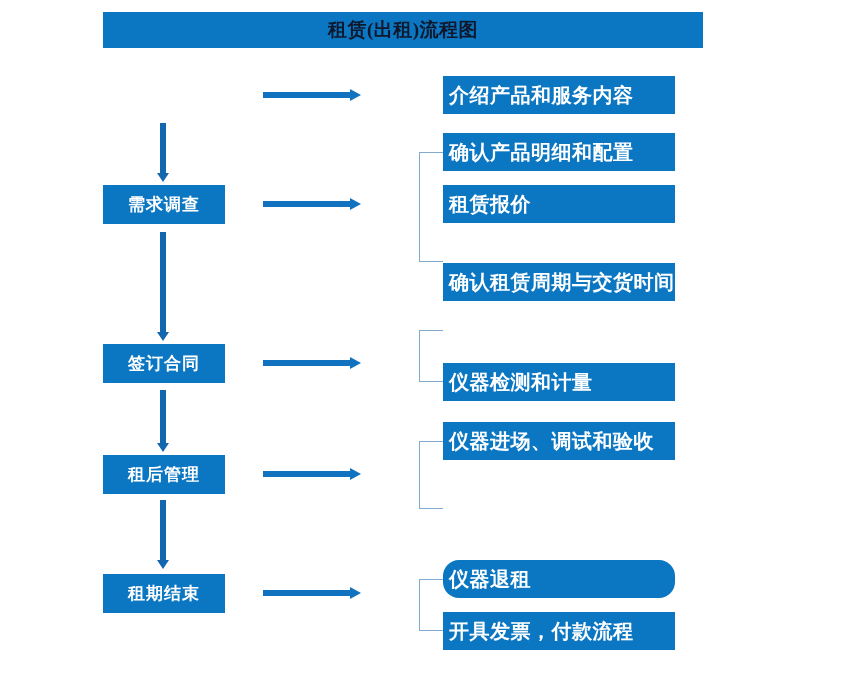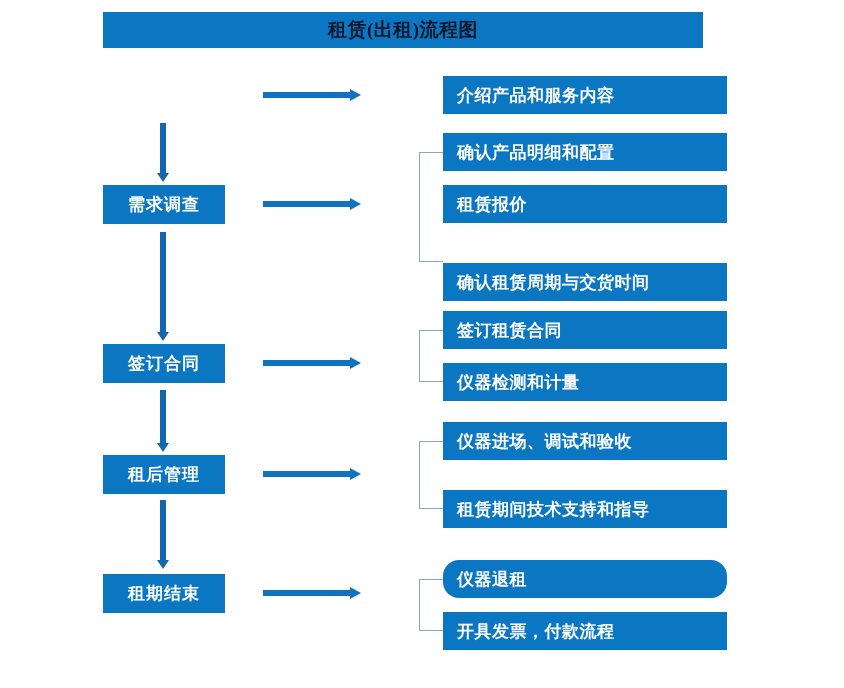--- a/index.html
+++ b/index.html
@@ -46,29 +46,29 @@
     display: flex;
     align-items: center;
     justify-content: center;
     letter-spacing: 1px;
   }
 
   
   .detail-box {
     position: absolute;
     left: 443px;
-    width: 284px;
+    width: 232px;
     height: 38px;
     background: #0B76C2;
     color: #ffffff;
-    font-size: 17px;
+    font-size: 20px;
     font-weight: bold;
     display: flex;
     align-items: center;
-    padding-left: 14px;
+    padding-left: 6px;
     box-sizing: border-box;
     letter-spacing: 0.5px;
     white-space: nowrap;
   }
 
   
   .v-arrow {
     position: absolute;
     left: 157px;
     width: 11px;
@@ -197,25 +197,23 @@
   <div class="bracket" style="top:579px; height:52px;"></div>
 
   <div class="detail-box" style="top:76px;">介绍产品和服务内容</div>
 
   <div class="detail-box" style="top:133px;">确认产品明细和配置</div>
 
   <div class="detail-box" style="top:185px;">租赁报价</div>
 
   <div class="detail-box" style="top:243px;margin-top:20px;">确认租赁周期与交货时间</div>
 
-  <div class="detail-box" style="top:311px;">签订租赁合同</div>
 
   <div class="detail-box" style="top:363px;">仪器检测和计量</div>
 
   <div class="detail-box" style="top:422px;">仪器进场、调试和验收</div>
 
-  <div class="detail-box" style="top:490px;">租赁期间技术支持和指导</div>
 
   <div class="detail-box" style="top:560px;border-radius:16px;">仪器退租</div>
 
   <div class="detail-box" style="top:612px;">开具发票，付款流程</div>
 
 </div>
 
 </body></html>

